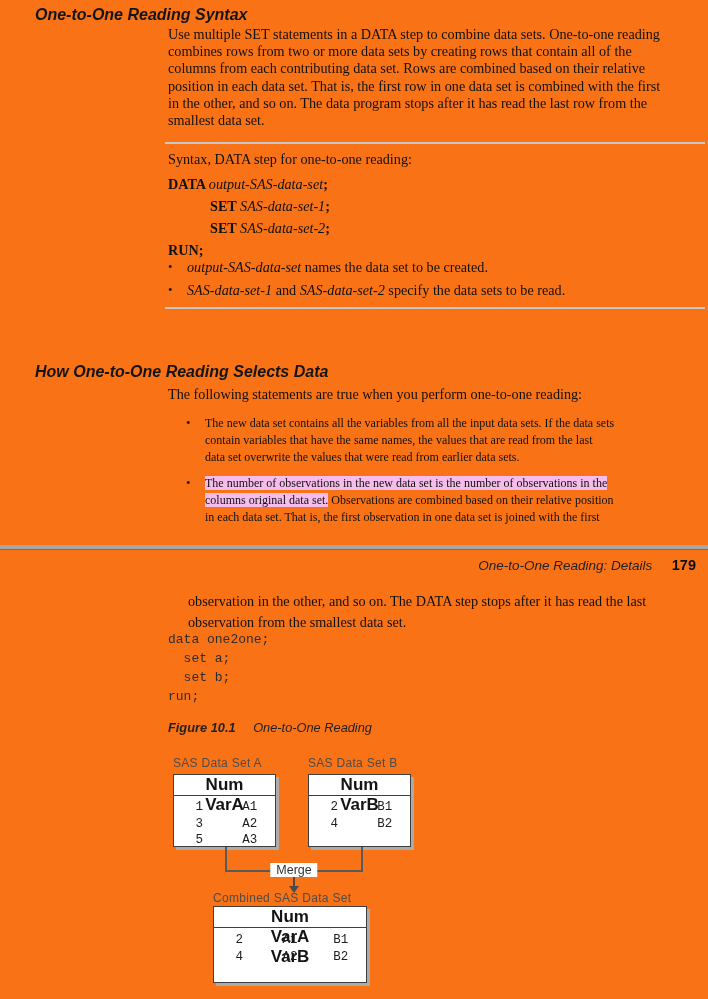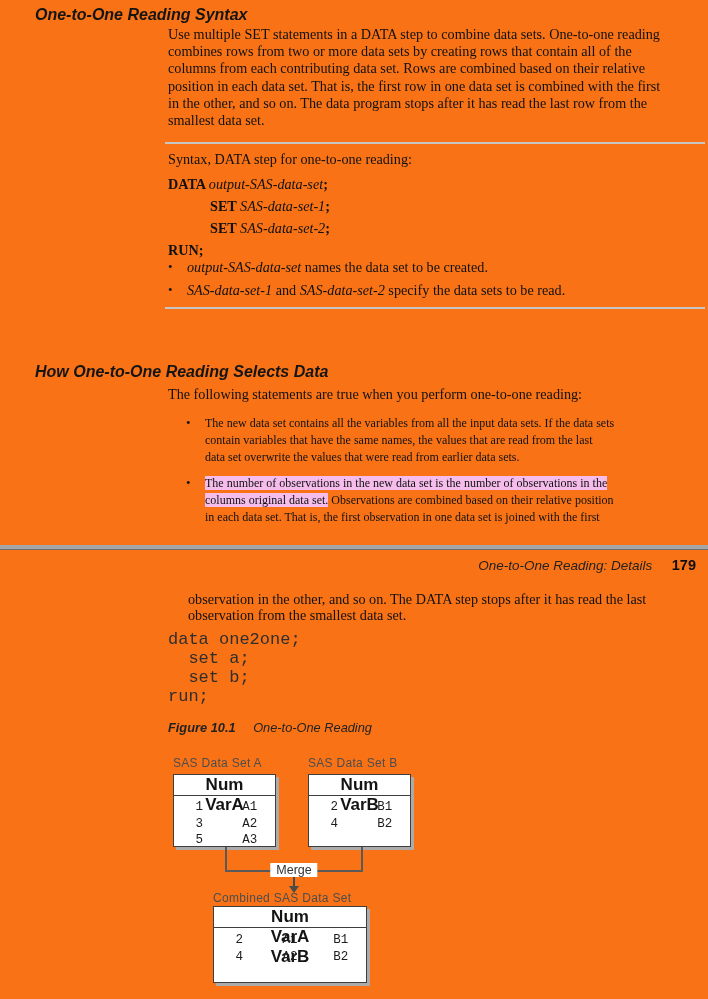--- a/index.html
+++ b/index.html
@@ -7,21 +7,21 @@
         font-family:"Liberation Serif",serif;color:#101010;}
 
   .h1{position:absolute;left:35px;font-family:"Liberation Sans",sans-serif;
       font-style:italic;font-weight:bold;font-size:16px;line-height:19px;color:#141414;}
   #heading-syntax{top:5px;}
   #heading-selects{top:362px;}
 
   .para{position:absolute;font-size:14.2px;line-height:17.2px;white-space:pre;}
   #para-intro{left:168px;top:26px;}
   #para-selects-intro{left:168px;top:386px;}
-  #para-continuation{left:188px;top:591px;line-height:16px;}
+  #para-continuation{left:188px;top:591px;line-height:21px;}
 
   .rule{position:absolute;left:165px;width:540px;height:2px;background:#c6c6c6;}
   #rule-syntax-top{top:142px;}
   #rule-syntax-bottom{top:307px;}
 
   #syntax-intro{position:absolute;left:168px;top:151px;font-size:14.2px;}
 
   .syn-line{position:absolute;left:168px;font-size:14.2px;}
   .syn-line.ind{left:210px;}
   #syn-line-0{top:176px;}
@@ -46,21 +46,21 @@
 
   .page-band{position:absolute;left:0;top:545px;width:708px;height:4px;
              background:#a6a6a6;border-bottom:1.5px solid #6e6e6e;}
 
   .running-head{position:absolute;right:12px;top:556px;font-family:"Liberation Sans",sans-serif;}
   .rh-title{font-style:italic;font-size:13.5px;color:#222;}
   .rh-page{font-weight:bold;font-size:14.5px;margin-left:15px;color:#0e0e0e;}
 
   .code{position:absolute;left:168px;top:630px;margin:0;
         font-family:"Liberation Mono","DejaVu Sans Mono",monospace;
-        font-size:17px;line-height:19px;color:#2e2e2e;}
+        font-size:13px;line-height:19px;color:#2e2e2e;}
 
   .caption{position:absolute;left:168px;top:720px;font-family:"Liberation Sans",sans-serif;
            font-size:12.8px;color:#222;}
   .cap-label{font-weight:bold;font-style:italic;margin-right:14px;}
   .cap-title{font-style:italic;}
 
   .tbl-label{position:absolute;font-family:Liberation Sans, sans-serif;font-size:12px;
              color:#4d4d4d;letter-spacing:0.3px;}
   #label-a{left:173px;top:756px;}
   #label-b{left:308px;top:756px;}

